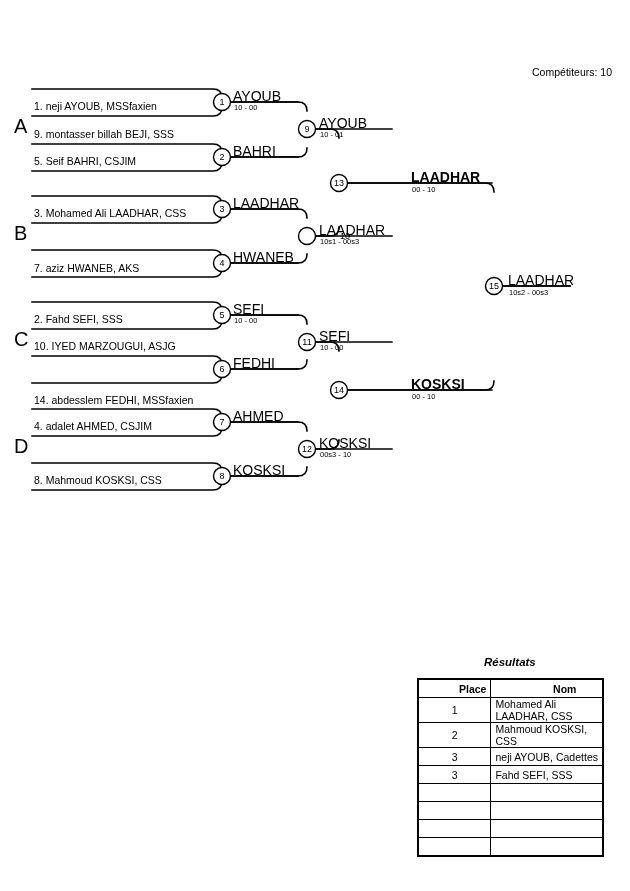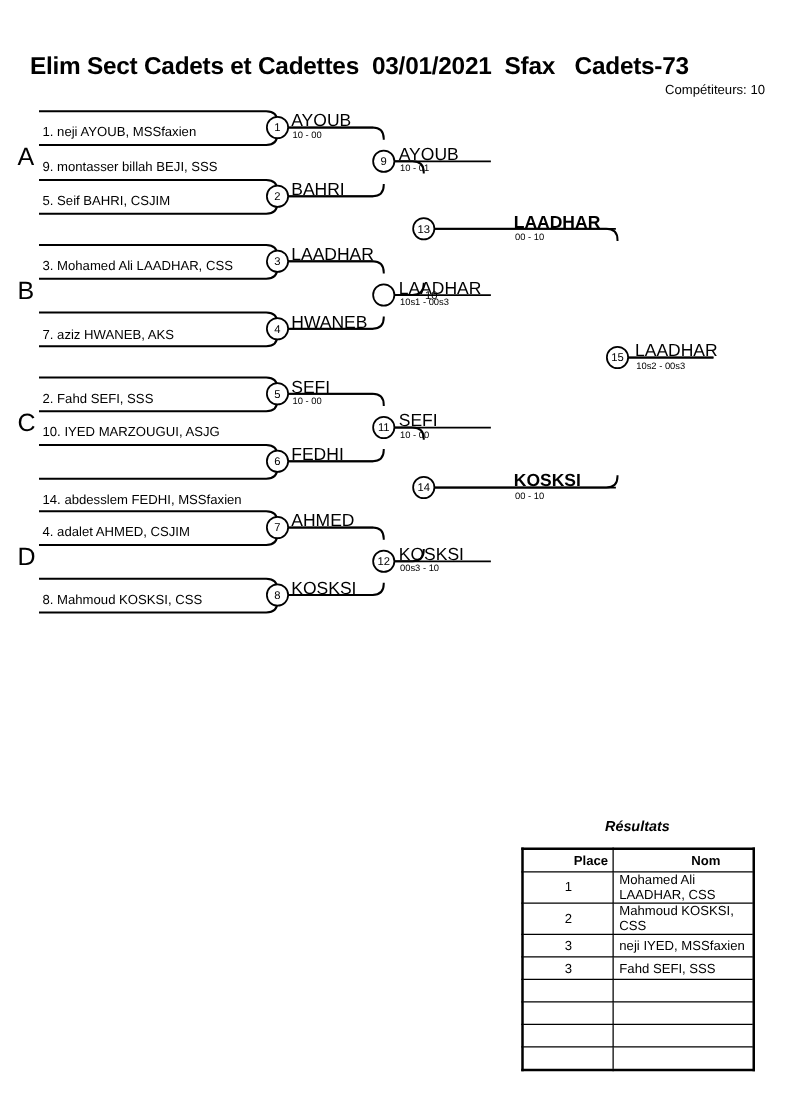--- a/index.html
+++ b/index.html
@@ -116,21 +116,20 @@
   }
   table.results td.nom {
     text-align: left;
   }
 </style>
 </head>
 <body>
 
 <div id="sheet">
 
-  <div class="title">Elim Sect Cadets et Cadettes  03/01/2021  Sfax   Cadets-73</div>
   <div class="competitors">Compétiteurs: 10</div>
 
   <svg id="bracket-svg" viewBox="0 0 630 891" xmlns="http://www.w3.org/2000/svg">
     <g stroke="#000000" stroke-width="1.6" fill="none" stroke-linecap="square">
 
       <path d="M32,89 H213 Q222,89 222,98"></path>
       <path d="M32,116 H213 Q222,116 222,107"></path>
       <path d="M32,144 H213 Q222,144 222,153"></path>
       <path d="M32,171 H213 Q222,171 222,162"></path>
 
@@ -300,21 +299,21 @@
       <tr>
         <td class="place">1</td>
         <td class="nom">Mohamed Ali LAADHAR, CSS</td>
       </tr>
       <tr>
         <td class="place">2</td>
         <td class="nom">Mahmoud KOSKSI, CSS</td>
       </tr>
       <tr>
         <td class="place">3</td>
-        <td class="nom">neji IYED, MSSfaxien</td>
+        <td class="nom">neji AYOUB, Cadettes</td>
       </tr>
       <tr>
         <td class="place">3</td>
         <td class="nom">Fahd SEFI, SSS</td>
       </tr>
       <tr>
         <td class="place"></td>
         <td class="nom"></td>
       </tr>
       <tr>

